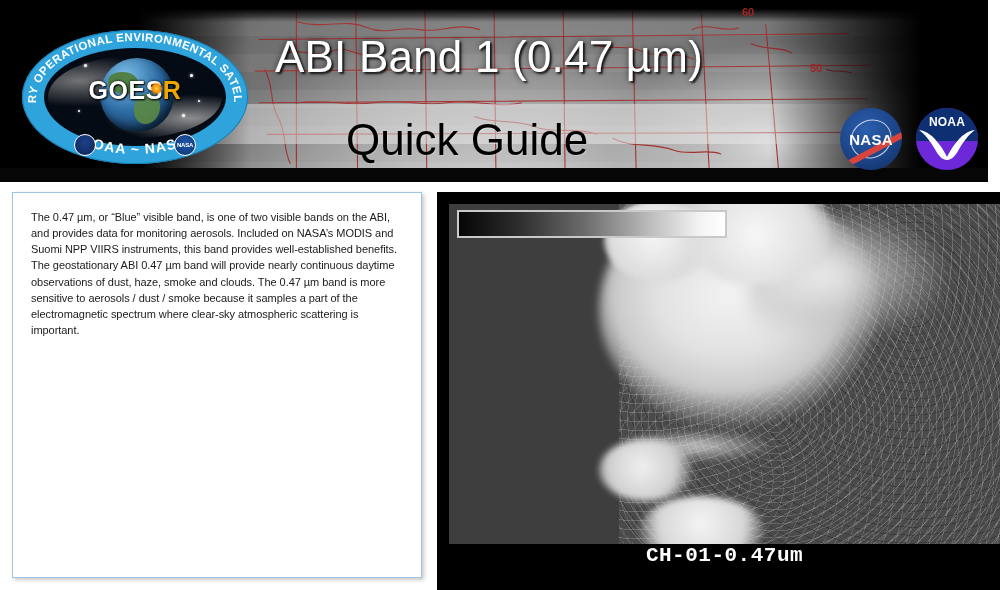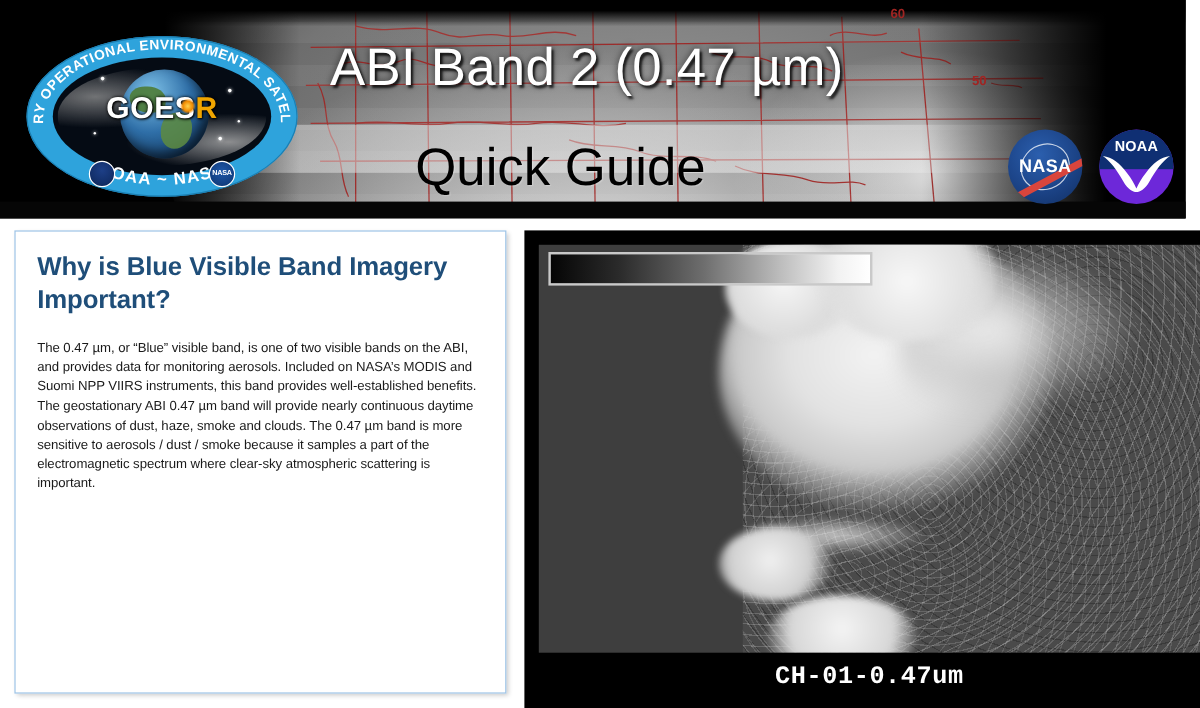--- a/index.html
+++ b/index.html
@@ -426,21 +426,20 @@
     background: linear-gradient(to right, #050505 0%, #2c2c2c 22%, #6e6e6e 48%, #bdbdbd 72%, #f2f2f2 90%, #ffffff 100%);
     z-index: 10;
   }
   
   .sat-caption {
     position: absolute;
     left: 12px; bottom: 6px;
     width: 551px; height: 40px;
     background: #000000;
     display: flex;
-    align-items: center;
     justify-content: center;
     gap: 46px;
     z-index: 10;
   }
   .sat-caption span {
     font-family: "Liberation Mono", monospace;
     font-size: 21px;
     font-weight: 700;
     color: #ffffff;
     letter-spacing: 0.5px;
@@ -509,21 +508,21 @@
         <text class="bot">
           <textPath href="#arcBot" startOffset="50%" text-anchor="middle">NOAA ~ NASA</textPath>
         </text>
       </svg>
       <div class="goesr-seal noaa"></div>
       <div class="goesr-seal nasa">
           <span>NASA</span>
         </div>
     </div>
 
-    <div class="hdr-title">ABI Band 2 (0.47  µm)</div>
+    <div class="hdr-title">ABI Band 1 (0.47  µm)</div>
     <div class="hdr-subtitle">Quick Guide</div>
 
     <div class="agency-logos">
       <div class="nasa-logo">
         <div class="nasa-orbit"></div>
         <div class="nasa-swoosh"></div>
         <div class="nasa-word">NASA</div>
       </div>
       <div class="noaa-logo">
         <div class="noaa-top"></div>
@@ -531,21 +530,20 @@
         <svg class="noaa-bird" viewBox="0 0 56 30">
           <path d="M0,0 C8,1 14,6 20,14 C24,19 26,23 28,27 C30,23 32,19 36,14 C42,6 48,1 56,0 C50,4 44,12 39,21 C35,28 31,30 28,30 C25,30 21,28 17,21 C12,12 6,4 0,0 Z" fill="#ffffff"></path>
         </svg>
       </div>
     </div>
 
     <div class="hdr-bottom-bar"></div>
   </div>
 
   <div class="text-panel">
-    <div class="panel-heading">Why is Blue Visible Band Imagery Important?</div>
     <div class="panel-body">The 0.47 µm, or “Blue” visible band, is one of two visible bands on the ABI, and provides data for monitoring aerosols. Included on NASA’s MODIS and Suomi NPP VIIRS instruments, this band provides well-established benefits.  The geostationary ABI 0.47 µm band will provide nearly continuous daytime observations of dust, haze, smoke and clouds. The 0.47 µm band is more sensitive to aerosols / dust / smoke because it samples a part of the electromagnetic spectrum where clear-sky atmospheric scattering is important.</div>
   </div>
 
   <div class="sat-figure">
     <div class="sat-scene">
       <div class="sat-ocean"></div>
       <div class="sat-land">
         <div class="sat-noise"></div>
       </div>
       <div class="cloud-main"></div>

